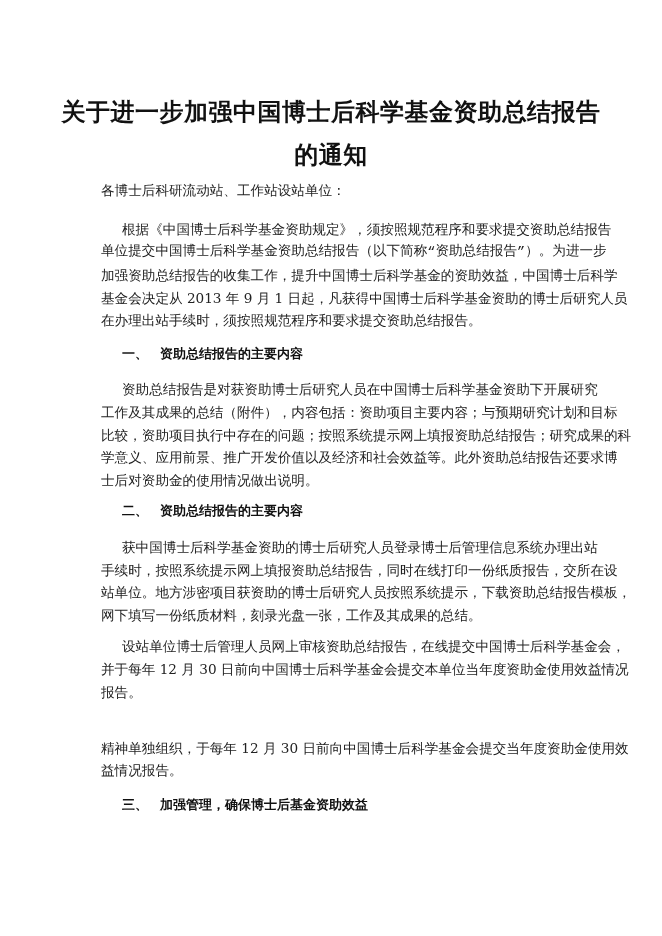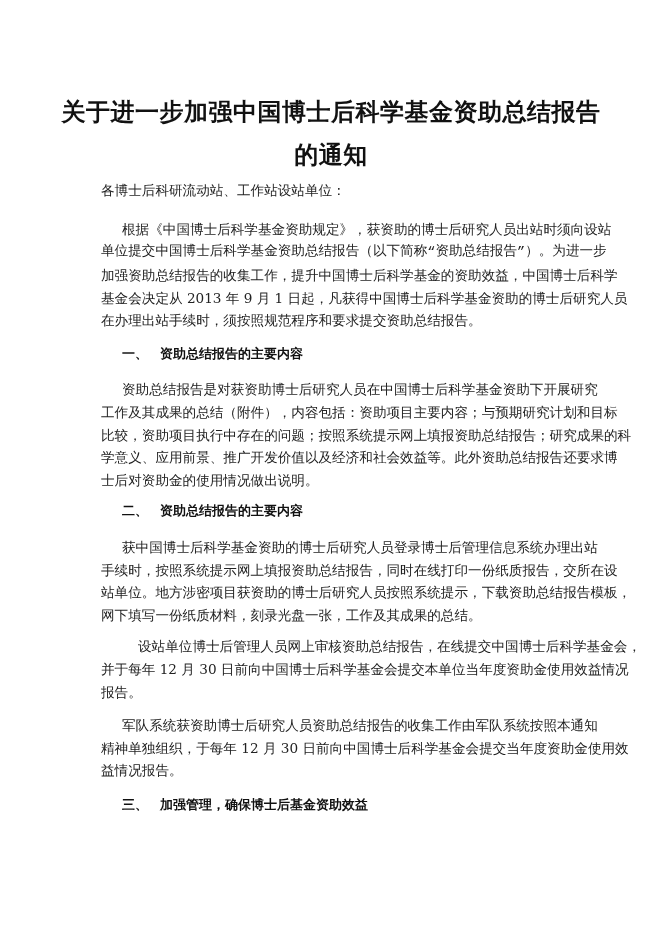--- a/index.html
+++ b/index.html
@@ -20,21 +20,21 @@
 </style>
 </head>
 <body>
 
 <div class="page">
   <div class="title t2">的通知</div>
   <div class="title t1">关于进一步加强中国博士后科学基金资助总结报告</div>
 
   <div class="line" style="top:181px;">各博士后科研流动站、工作站设站单位：</div>
 
-  <div class="line indent" style="top:220px;">根据《中国博士后科学基金资助规定》，获资助的博士后研究人员出站时须向设站</div>
+  <div class="line indent" style="top:220px;">根据《中国博士后科学基金资助规定》，须按照规范程序和要求提交资助总结报告</div>
   <div class="line" style="top:243px;font-family:Liberation Mono, monospace;">单位提交中国博士后科学基金资助总结报告（以下简称“资助总结报告”）。为进一步</div>
   <div class="line" style="top:266px;">加强资助总结报告的收集工作，提升中国博士后科学基金的资助效益，中国博士后科学</div>
   <div class="line" style="top:289px;">基金会决定从 2013 年 9 月 1 日起，凡获得中国博士后科学基金资助的博士后研究人员</div>
   <div class="line" style="top:311px;">在办理出站手续时，须按照规范程序和要求提交资助总结报告。</div>
 
   <div class="heading" style="top:345px;">
     <span class="num">一、</span><span>资助总结报告的主要内容</span>
   </div>
 
   <div class="line indent" style="top:380px;">资助总结报告是对获资助博士后研究人员在中国博士后科学基金资助下开展研究</div>
@@ -45,24 +45,23 @@
 
   <div class="heading" style="top:502px;">
     <span class="num">二、</span><span>资助总结报告的主要内容</span>
   </div>
 
   <div class="line indent" style="top:538px;">获中国博士后科学基金资助的博士后研究人员登录博士后管理信息系统办理出站</div>
   <div class="line" style="top:583px;">站单位。地方涉密项目获资助的博士后研究人员按照系统提示，下载资助总结报告模板，</div>
   <div class="line" style="top:561px;">手续时，按照系统提示网上填报资助总结报告，同时在线打印一份纸质报告，交所在设</div>
   <div class="line" style="top:606px;">网下填写一份纸质材料，刻录光盘一张，工作及其成果的总结。</div>
 
-  <div class="line indent" style="top:637px;margin-left:16px;">设站单位博士后管理人员网上审核资助总结报告，在线提交中国博士后科学基金会，</div>
+  <div class="line indent" style="top:637px;">设站单位博士后管理人员网上审核资助总结报告，在线提交中国博士后科学基金会，</div>
   <div class="line" style="top:660px;">并于每年 12 月 30 日前向中国博士后科学基金会提交本单位当年度资助金使用效益情况</div>
   <div class="line" style="top:683px;">报告。</div>
 
-  <div class="line indent" style="top:716px;">军队系统获资助博士后研究人员资助总结报告的收集工作由军队系统按照本通知</div>
   <div class="line" style="top:739px;">精神单独组织，于每年 12 月 30 日前向中国博士后科学基金会提交当年度资助金使用效</div>
   <div class="line" style="top:761px;">益情况报告。</div>
 
   <div class="heading" style="top:796px;">
     <span class="num">三、</span><span>加强管理，确保博士后基金资助效益</span>
   </div>
 </div>
 
 </body></html>

